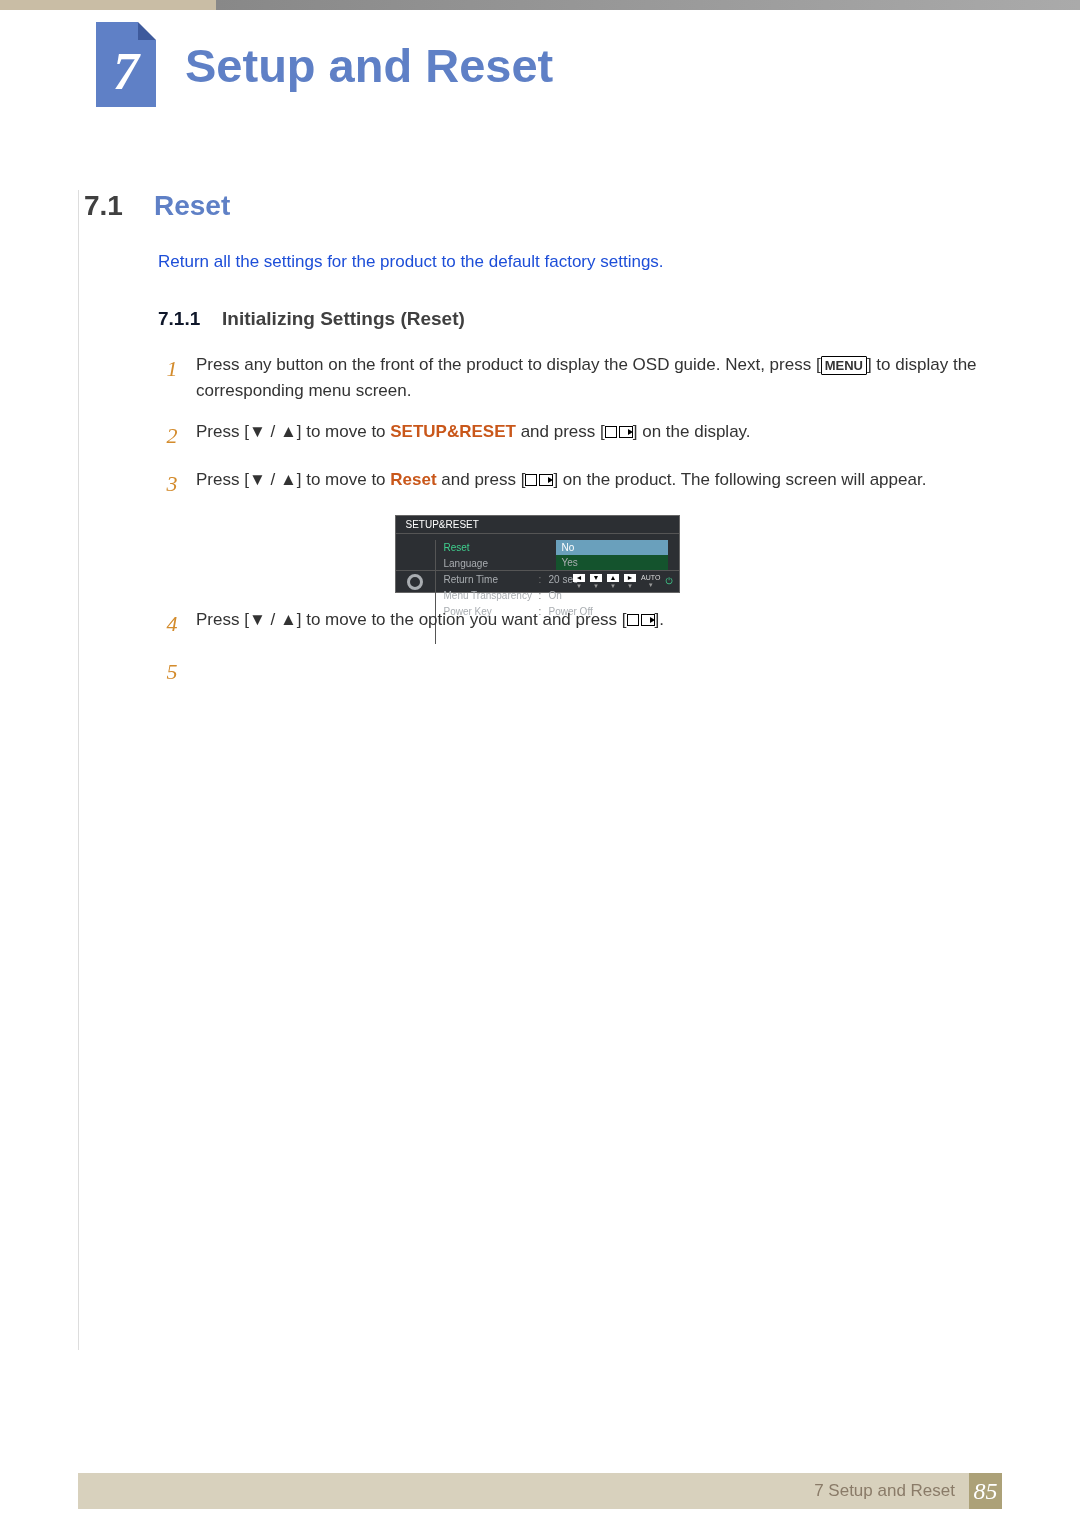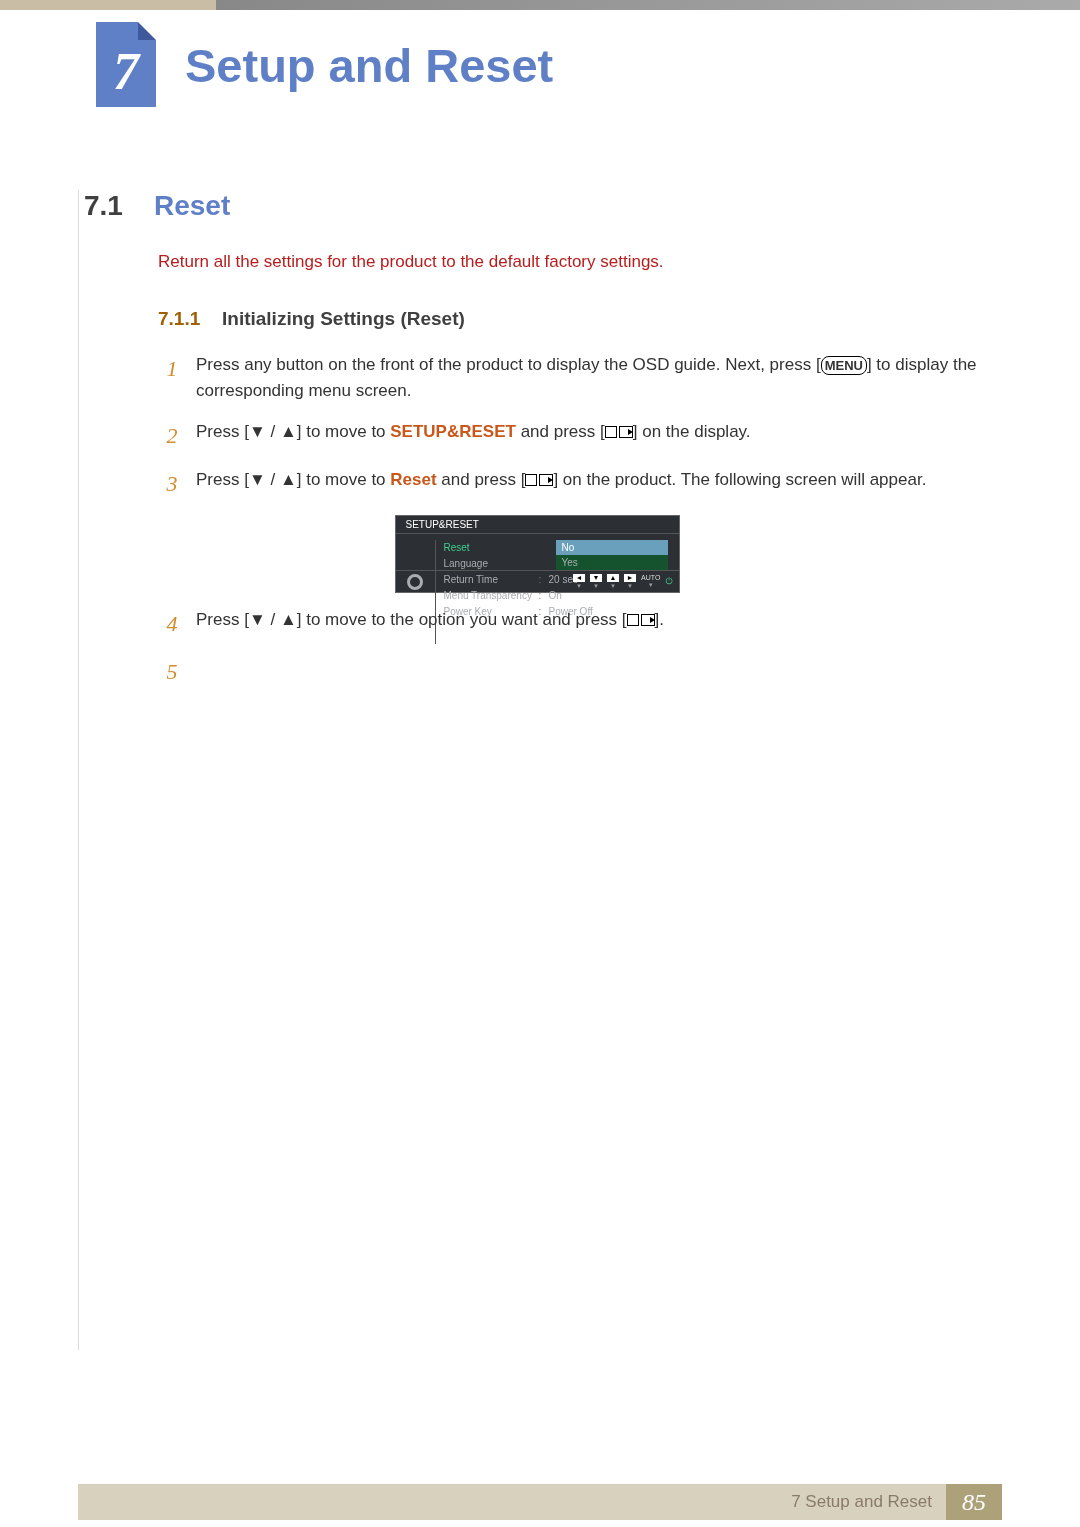--- a/index.html
+++ b/index.html
@@ -46,29 +46,29 @@
     width:1px; height:1160px;
     background:#ddd;
   }
   .content {
     position:absolute;
     top:190px; left:84px; right:90px;
   }
   .sec-row { display:flex; align-items:baseline; margin-bottom:30px; }
   .sec-num { color:#404040; font-size:28px; font-weight:bold; width:70px; }
   .sec-title { color:#5f80c6; font-size:28px; font-weight:bold; }
-  .intro { margin-left:74px; font-size:17px; color:#b91c1c; margin-bottom:36px;margin-top:16px; }
+  .intro { margin-left:74px; font-size:17px; color:#1d4ed8; margin-bottom:36px;margin-top:16px; }
   .subsec-row { display:flex; align-items:baseline; margin-left:74px; margin-bottom:22px; }
-  .subsec-num { color:#a16207; font-size:19px; font-weight:bold; width:64px; }
+  .subsec-num { color:#0f172a; font-size:19px; font-weight:bold; width:64px; }
   .subsec-title { color:#404040; font-size:19px; font-weight:bold; }
   ol.steps { list-style:none; margin-left:74px; }
   ol.steps li { display:flex; margin-bottom:14px; font-size:17px; line-height:1.55; color:#333; }
   .step-num { font-family:"Times New Roman", serif; font-style:italic; color:#d38b2c; font-size:22px; width:28px; flex-shrink:0; text-align:center; margin-right:10px; }
   .step-body { flex:1; }
-  .kw-menu { font-family:Arial; font-weight:bold; font-size:13px; border:1px solid #000; padding:1px 3px; border-radius:8px; }
+  .kw-menu { font-family:Arial; font-weight:bold; font-size:13px; border:1px solid #000; padding:1px 3px; border-radius:1px; }
   .kw-orange { color:#c9571a; font-weight:bold; }
   .glyph { font-family:Arial; }
   .osd {
     width:285px; margin:8px auto 14px auto;
     background:#2c2f33; color:#a9adb1; font-size:10px;
     border:1px solid #666;
   }
   .osd-title { background:#2c2f33; color:#fff; border-bottom:1px solid #555; padding:3px 10px; font-size:10px; }
   .osd-body { display:flex; padding:6px 0 0 0; height:110px; }
   .osd-gear {
@@ -100,28 +100,28 @@
     display:flex; flex-direction:column; align-items:center; gap:1px;
   }
   .osd-footer .sq {
     width:12px; height:8px; background:#fff; display:flex; align-items:center; justify-content:center;
     color:#000; font-size:7px;
   }
   .osd-footer .dntri { font-size:6px; color:#999; line-height:1; }
   .auto-label { font-size:7px; color:#ddd; }
   .power-ico { color:#3fcf8e; font-size:9px; }
   .footer {
-    position:absolute; bottom:7px; left:78px; right:78px; height:36px;
+    position:absolute; bottom:18px; left:78px; right:78px; height:36px;
     display:flex; align-items:center;
     background:#d8d1bd;
   }
   .footer-left { flex:1; }
   .footer-text { color:#8a7b68; font-size:17px; padding-right:14px; }
   .footer-page {
-    width:56px; height:36px; background:#aca178;
+    width:33px; height:36px; background:#aca178;
     display:flex; align-items:center; justify-content:center;
     color:#fff; font-size:24px; font-style:italic;
     font-family:"Times New Roman", serif;
   }
   .icon-toggle {
     display:inline-block; vertical-align:middle;
     width:28px; height:12px; position:relative;
   }
   .icon-toggle::before {
     content:""; position:absolute; left:0; top:0;

